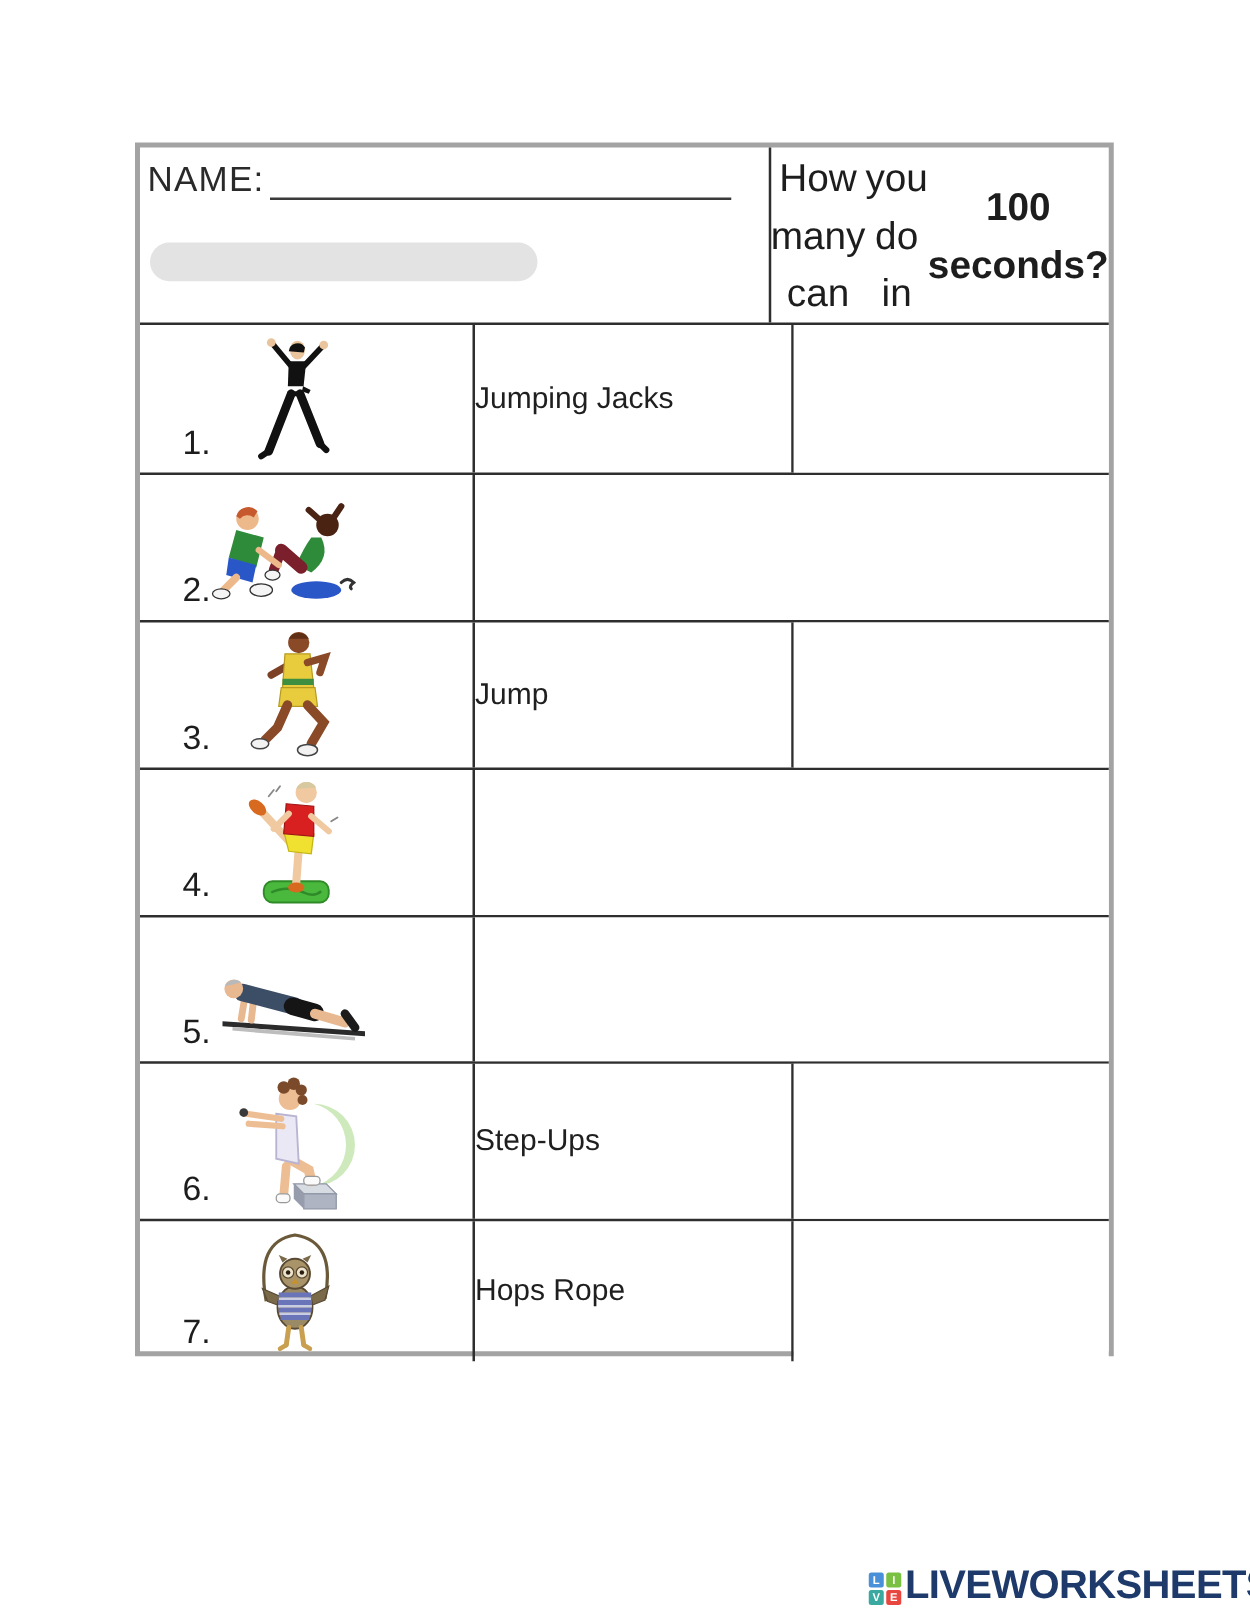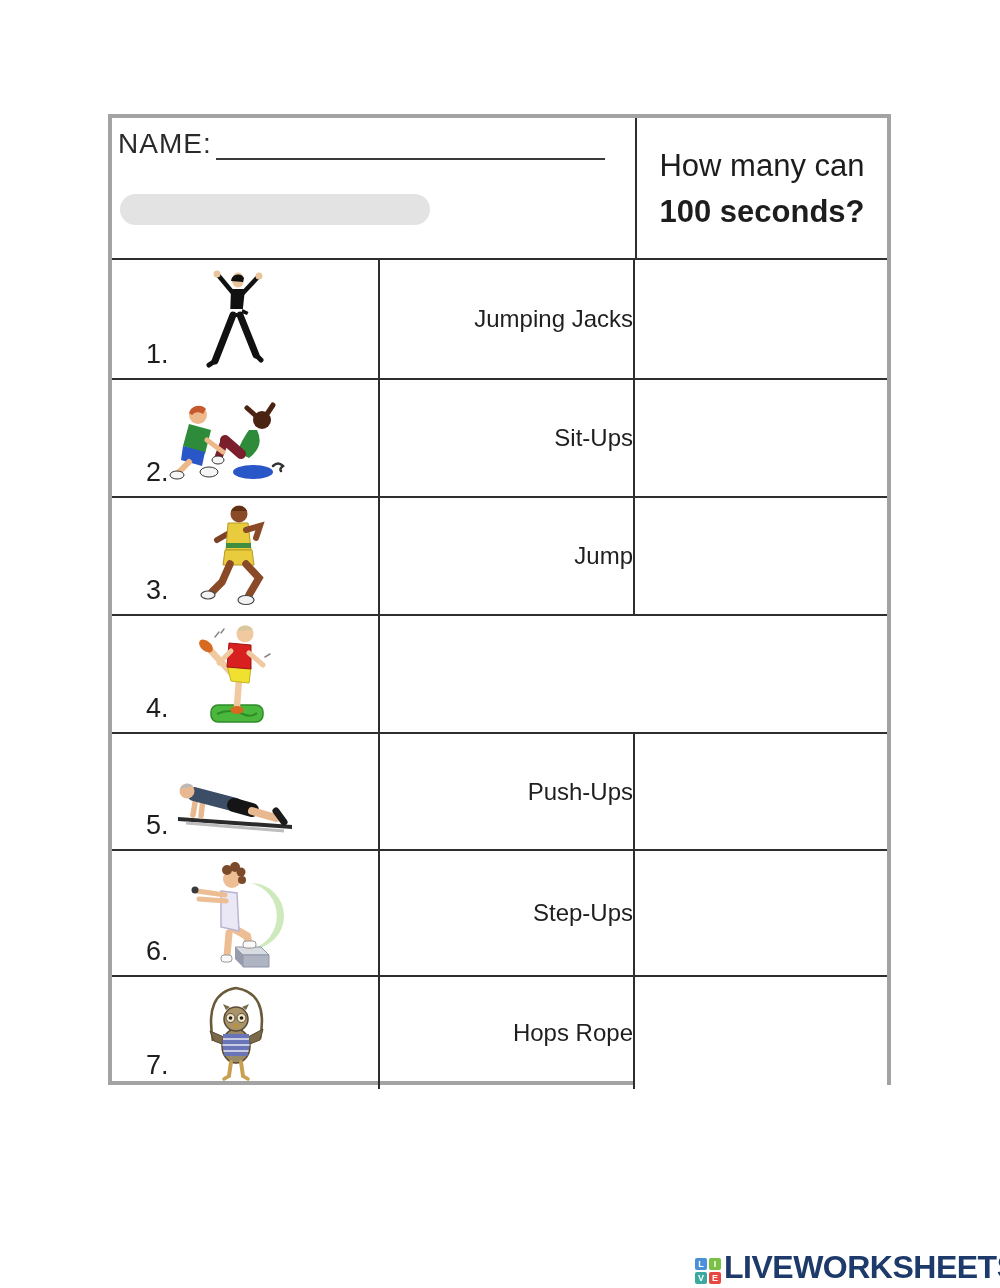--- a/index.html
+++ b/index.html
@@ -39,21 +39,21 @@
     left: 8px; top: 76px;
     width: 310px; height: 31px;
     background: #e3e3e3;
     border: none; border-radius: 16px;
     outline: none;
     font-size: 18px; padding: 0 14px;
     color: #333;
   }
   .question-cell {
     flex: 1;
-    display: flex; flex-direction: column;
+    display: flex; flex-direction: row;
     align-items: center; justify-content: center;
     text-align: center;
     padding-top: 2px;
   }
   .q-line { font-size: 31px; line-height: 46px; color: #1d1d1d; }
   .q-line.bold { font-weight: bold; }
 
   .ex-row { display: flex; border-bottom: 2px solid #2e2e2e; }
   .ex-row:last-child { border-bottom: none; }
   .img-cell {
@@ -63,21 +63,21 @@
     display: flex; align-items: center; justify-content: center;
   }
   .row-number {
     position: absolute;
     left: 34px; bottom: 8px;
     font-size: 27px; color: #1d1d1d;
   }
   .label-cell {
     width: 255px;
     border-right: 2px solid #2e2e2e;
-    display: flex; align-items: center; justify-content: flex-end;
+    display: flex; align-items: center; justify-content: flex-start;
   }
   .ex-label { font-size: 24px; color: #1f1f1f; }
   .answer-cell { flex: 1; background: #ffffff; cursor: text; }
 
   .ex-icon { display: block; margin-left: -18px; }
 
   
   .logo {
     position: absolute;
     left: 695px; top: 1249px;
@@ -112,20 +112,21 @@
     <div class="header-row">
       <div class="name-cell">
         <div class="name-line">
           <span class="name-label">NAME:</span>
           <span class="name-underline"></span>
         </div>
         <input class="name-input" type="text" value="" style="">
       </div>
       <div class="question-cell">
         <div class="q-line">How many can</div>
+        <div class="q-line">you do in</div>
         <div class="q-line bold">100 seconds?</div>
       </div>
     </div>
 
     <div class="ex-row" style="height:120px">
       <div class="img-cell">
         <svg class="ex-icon" width="110" height="104" viewBox="0 0 110 104">
           <ellipse cx="57" cy="13" rx="6" ry="7.5" fill="#e9c49c"></ellipse>
           <path d="M50 14 a7 7 0 0 1 13 -3 l-1 4 z" fill="#111"></path>
           <path d="M52 26 L37 8" stroke="#111" stroke-width="4.5" stroke-linecap="round" fill="none"></path>
@@ -166,23 +167,20 @@
           <path d="M46 52 L62 64" stroke="#eeb98a" stroke-width="5" stroke-linecap="round"></path>
           <path d="M22 58 L44 64 L41 78 L20 72 Z" fill="#2a57c8"></path>
           <path d="M28 74 L18 84" stroke="#eeb98a" stroke-width="6" stroke-linecap="round"></path>
           <ellipse cx="16" cy="87" rx="7" ry="4" fill="#f5f5f5" stroke="#333" stroke-width="1"></ellipse>
           <ellipse cx="48" cy="84" rx="9" ry="5" fill="#f5f5f5" stroke="#333" stroke-width="1"></ellipse>
           <circle cx="37" cy="27" r="9" fill="#eeb98a"></circle>
           <path d="M28 25 a10 10 0 0 1 17 -4 l-3 5 a8 8 0 0 0 -11 1 z" fill="#c65a2e"></path>
         </svg>
         <span class="row-number">2.</span>
       </div>
-      <div class="label-cell">
-        <span class="ex-label">Sit-Ups</span>
-      </div>
       <div class="answer-cell"></div>
     </div>
 
     <div class="ex-row" style="height:118px">
       <div class="img-cell">
         <svg class="ex-icon" width="100" height="108" viewBox="0 0 100 108">
 
           <path d="M45 30 L31 38" stroke="#7d4226" stroke-width="6" stroke-linecap="round"></path>
 
           <path d="M42 21 L62 21 L65 48 L40 48 Z" fill="#e8cc3e" stroke="#b89a20" stroke-width="1"></path>
@@ -255,23 +253,20 @@
           <path d="M68 56 L86 61" stroke="#151515" stroke-width="14" stroke-linecap="round"></path>
 
           <path d="M86 62 L110 69" stroke="#e8b890" stroke-width="8" stroke-linecap="round"></path>
 
           <path d="M110 62 L118 73" stroke="#1b1b1b" stroke-width="7" stroke-linecap="round"></path>
 
           <circle cx="21" cy="42" r="7.5" fill="#e8b890"></circle>
           <path d="M14 40 a8 8 0 0 1 13 -3 z" fill="#b9b9b9"></path>
         </svg>
         <span class="row-number">5.</span>
-      </div>
-      <div class="label-cell">
-        <span class="ex-label">Push-Ups</span>
       </div>
       <div class="answer-cell"></div>
     </div>
 
     <div class="ex-row" style="height:126px">
       <div class="img-cell">
         <svg class="ex-icon" width="115" height="120" viewBox="0 0 115 120">
 
           <path d="M38 20 a42 42 0 0 0 0 84 a30 30 0 0 1 0 -84 z" fill="#c9e7b4" opacity="0.9"></path>
           <path d="M72 30 a34 34 0 0 1 0 66 a24 24 0 0 0 0 -66 z" fill="#c9e7b4" opacity="0.9"></path>

